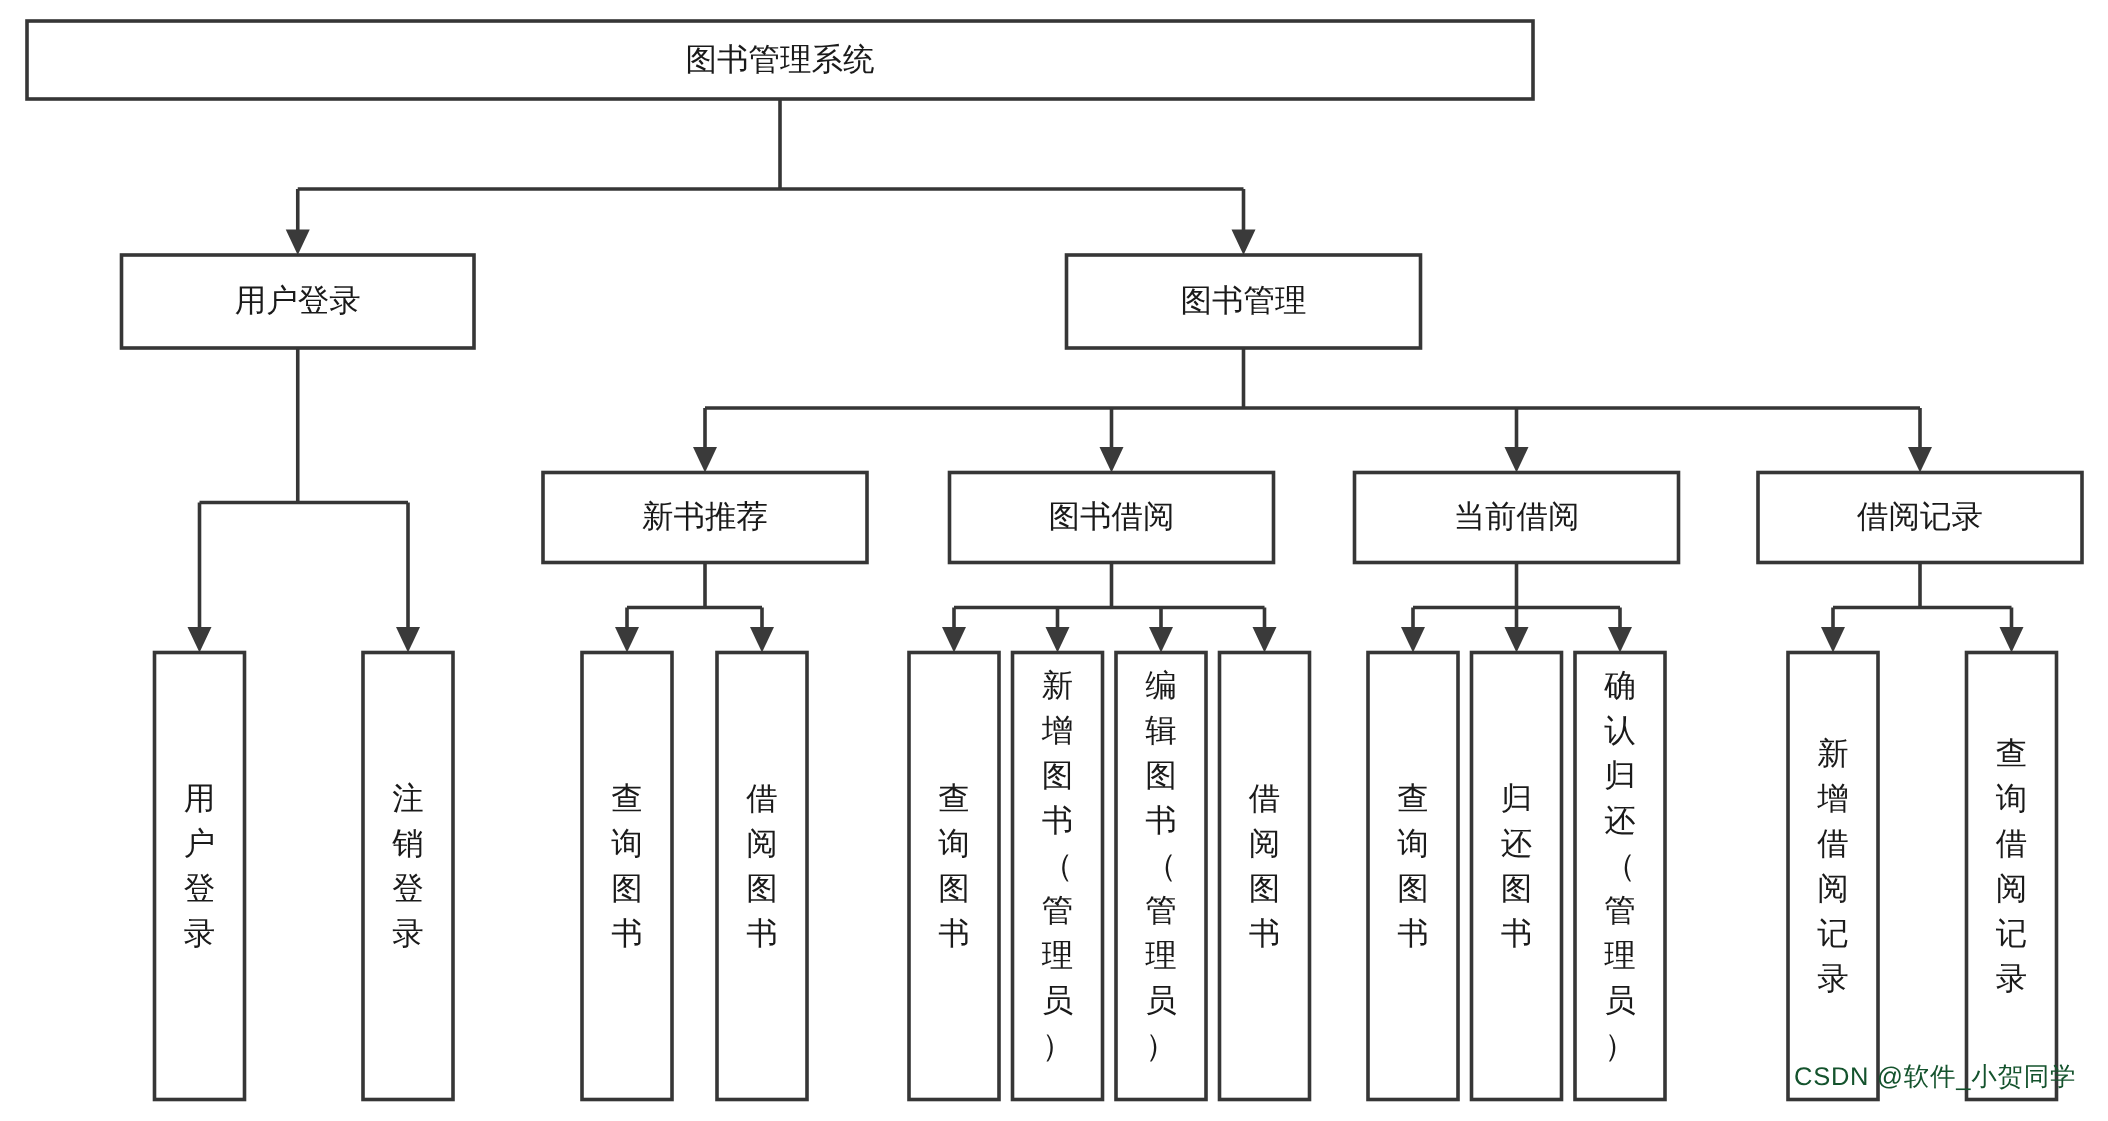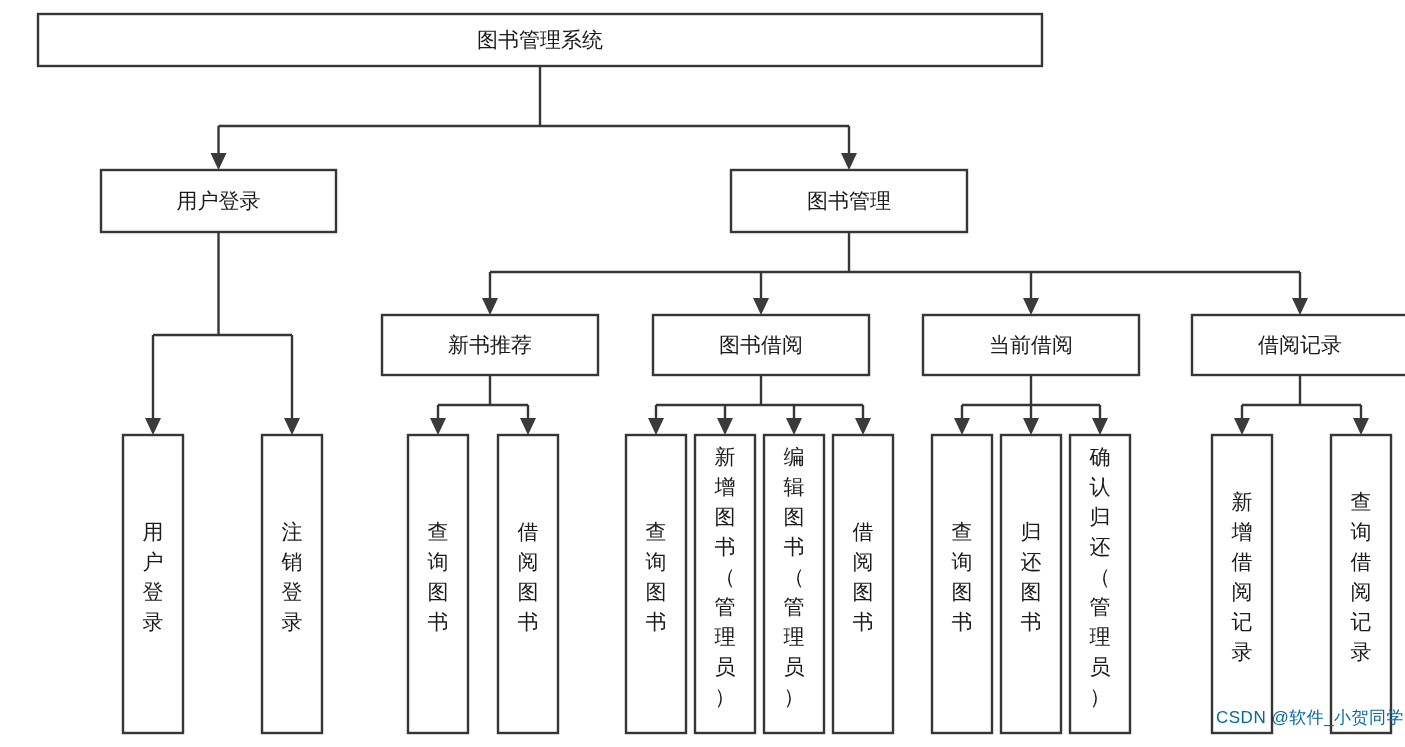--- a/index.html
+++ b/index.html
@@ -12,21 +12,20 @@
     width: 1405px;
     height: 747px;
     font-family: "Liberation Sans", "DejaVu Sans", sans-serif;
     overflow: hidden;
     position: relative;
   }
   #diagram-root {
     position: relative;
     width: 1118px;
     height: 747px;
-    margin-left: 20px;
   }
   svg#flowchart {
     position: absolute;
     top: 0;
     left: 0;
     width: 1405px;
     height: 747px;
     display: block;
   }
   .node-box {
@@ -56,21 +55,21 @@
     font-family: "Liberation Sans", "DejaVu Sans", sans-serif;
     font-size: 21px;
     fill: #1a1a1a;
     text-anchor: middle;
     white-space: pre;
   }
   .watermark {
     position: absolute;
     font-family: "Liberation Sans", "DejaVu Sans", sans-serif;
     font-size: 17px;
-    color: #0369a1;
+    color: #14532d;
     letter-spacing: 0.5px;
     white-space: nowrap;
     user-select: none;
   }
 </style>
 </head>
 <body>
 
 <div id="diagram-root">
   <svg id="flowchart" viewBox="0 0 1405 747">

